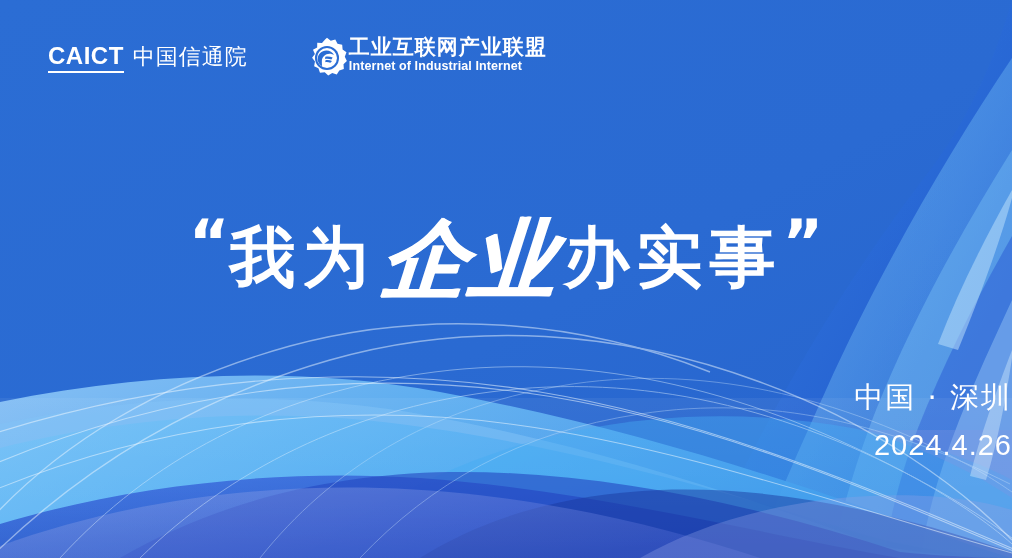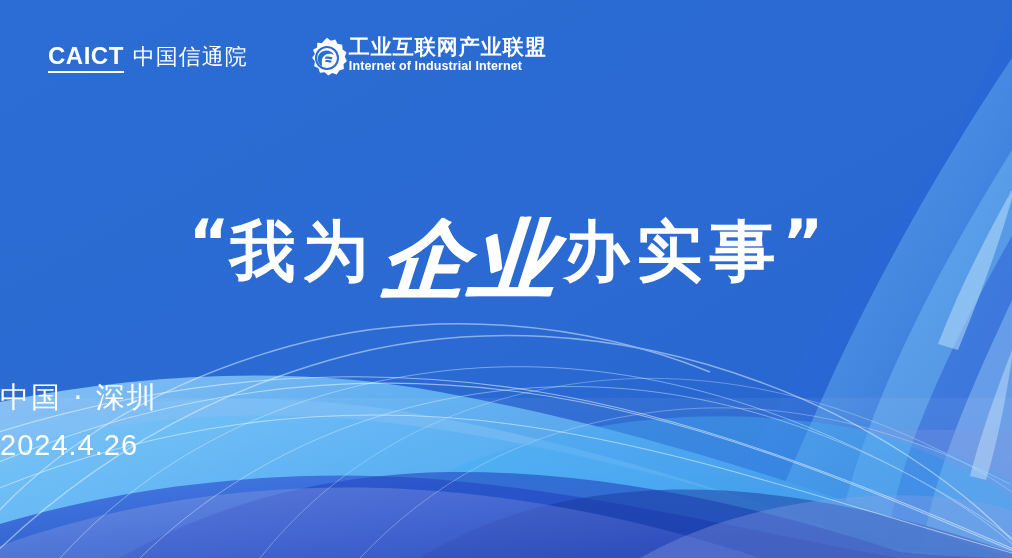--- a/index.html
+++ b/index.html
@@ -119,21 +119,21 @@
     top: -14px;
     font-family: "DejaVu Sans", sans-serif;
   }
   .hl-quote.close { top: -14px; }
   .hl-plain {
     font-size: 66px;
     font-weight: 700;
     color: #ffffff;
     letter-spacing: 7px;
     line-height: 1;
-    font-family: Liberation Mono, monospace;
+    font-family: Liberation Sans, sans-serif;
   }
   .hl-brush {
     font-size: 86px;
     font-weight: 700;
     color: #ffffff;
     letter-spacing: 2px;
     line-height: 1;
     margin: 0 6px;
     position: relative;
     top: 2px;
@@ -142,21 +142,21 @@
     transform: skewX(-4deg);
     text-shadow: 1px 0 0 #ffffff, -1px 0 0 #ffffff, 0 1px 0 #ffffff;
   }
 
   
   .sub-block {
     position: absolute;
     top: 378px;
     left: 0;
     width: 1012px;
-    text-align: left;
+    text-align: right;
     z-index: 30;
   }
   .sub-place {
     font-size: 29px;
     font-weight: 400;
     color: #ffffff;
     letter-spacing: 2px;
     line-height: 1.35;
     font-family: "DejaVu Sans", "Liberation Sans", sans-serif;
   }

